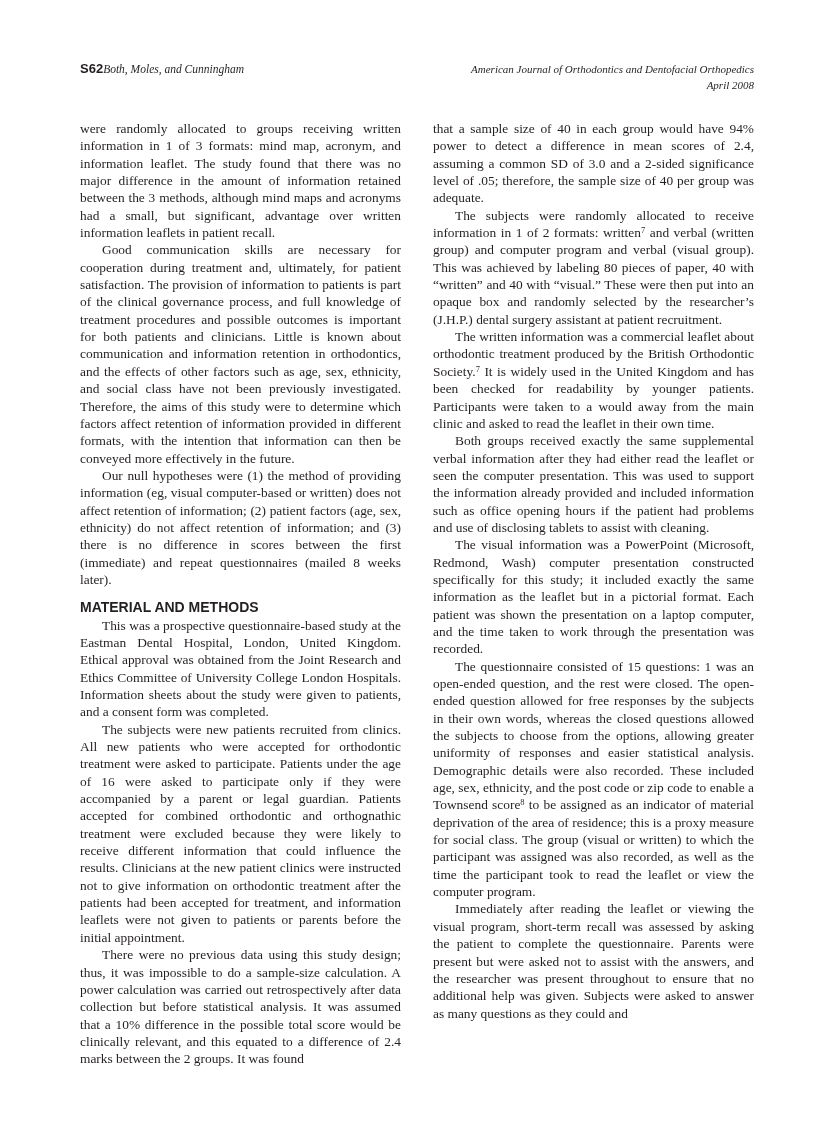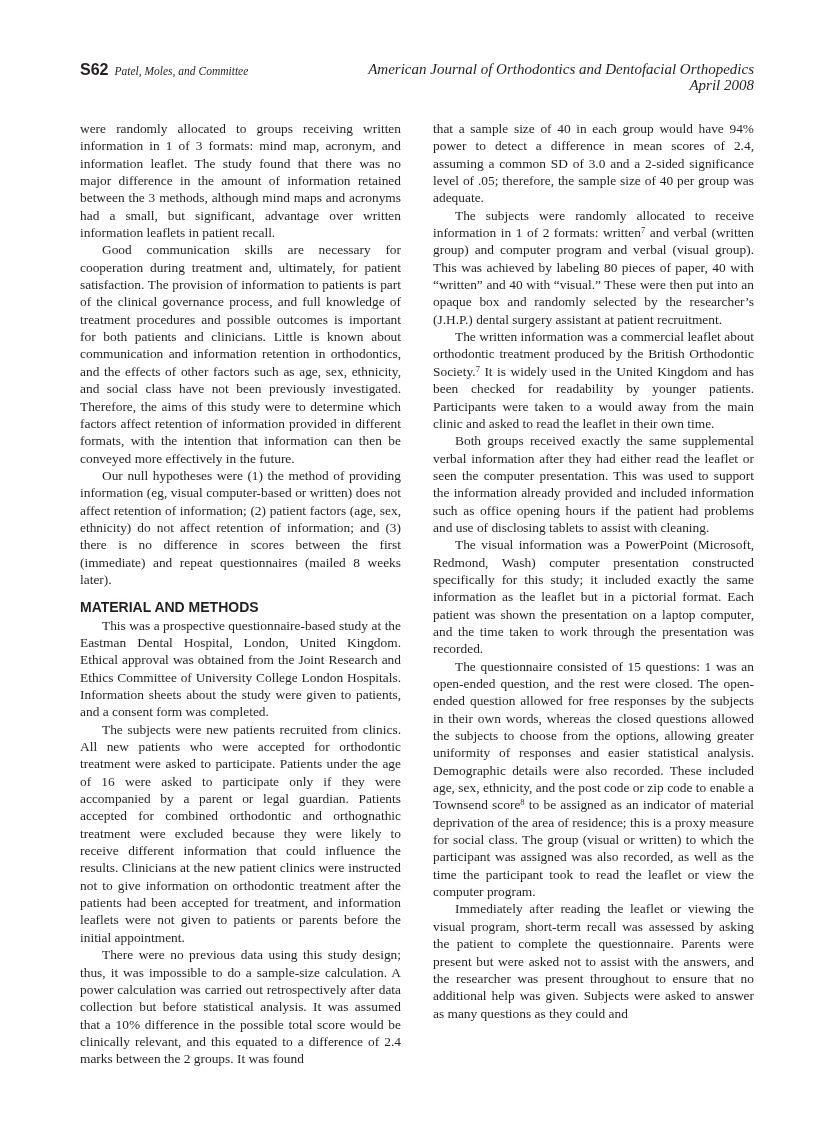--- a/index.html
+++ b/index.html
@@ -1,37 +1,37 @@
 <!DOCTYPE html>
 <html><head>
 <meta charset="utf-8">
 <style>
   html, body { margin: 0; padding: 0; background: #ffffff; }
   body { width: 838px; height: 1122px; position: relative; overflow: hidden; color: #231f20; }
   .page { position: absolute; left: 0; top: 0; width: 838px; height: 1122px; }
   .running-head { position: absolute; left: 80px; top: 61px; width: 674px; height: 40px; }
   .rh-left { position: absolute; left: 0; top: 0; font-family: "Liberation Serif", serif; font-style: italic; font-size: 11.5px; }
-  .rh-page { font-family: "Liberation Sans", sans-serif; font-style: normal; font-weight: bold; font-size: 16px; margin-right: 6px; }
-  .rh-right { position: absolute; right: 0; top: 0; text-align: right; font-family: "Liberation Serif", serif; font-style: italic; font-size: 15px; line-height: 16px; }
+  .rh-page { font-family: "Liberation Sans", sans-serif; font-style: normal; font-weight: bold; font-size: 13px; margin-right: 0; }
+  .rh-right { position: absolute; right: 0; top: 0; text-align: right; font-family: "Liberation Serif", serif; font-style: italic; font-size: 11px; line-height: 16px; }
   .column { position: absolute; top: 120px; width: 321px; font-family: "Liberation Serif", serif; font-size: 13.4px; line-height: 17.35px; text-align: justify; }
   .col-left { left: 80px; }
   .col-right { left: 433px; font-family: Liberation Serif, serif; }
   .column p { margin: 0; text-indent: 0; }
   .column p.indent { text-indent: 22px; }
   .heading { font-family: "Liberation Sans", sans-serif; font-weight: bold; font-size: 14px; margin: 11px 0 0 0; line-height: 17.35px; }
   sup { font-size: 8.5px; line-height: 0; vertical-align: 4px; }
 </style>
 </head>
 <body>
 
 <div class="page">
 
   <div class="running-head">
     <div class="rh-left">
-      <span class="rh-page">S62</span><span>Patel, Moles, and Committee</span>
+      <span class="rh-page">S62</span><span>Both, Moles, and Cunningham</span>
     </div>
     <div class="rh-right">
       <div>American Journal of Orthodontics and Dentofacial Orthopedics</div>
       <div>April 2008</div>
     </div>
   </div>
 
   <div class="column col-left">
     <p>were randomly allocated to groups receiving written information in 1 of 3 formats: mind map, acronym, and information leaflet. The study found that there was no major difference in the amount of information retained between the 3 methods, although mind maps and acronyms had a small, but significant, advantage over written information leaflets in patient recall.</p>
     <p class="indent">Good communication skills are necessary for cooperation during treatment and, ultimately, for patient satisfaction. The provision of information to patients is part of the clinical governance process, and full knowledge of treatment procedures and possible outcomes is important for both patients and clinicians. Little is known about communication and information retention in orthodontics, and the effects of other factors such as age, sex, ethnicity, and social class have not been previously investigated. Therefore, the aims of this study were to determine which factors affect retention of information provided in different formats, with the intention that information can then be conveyed more effectively in the future.</p>

